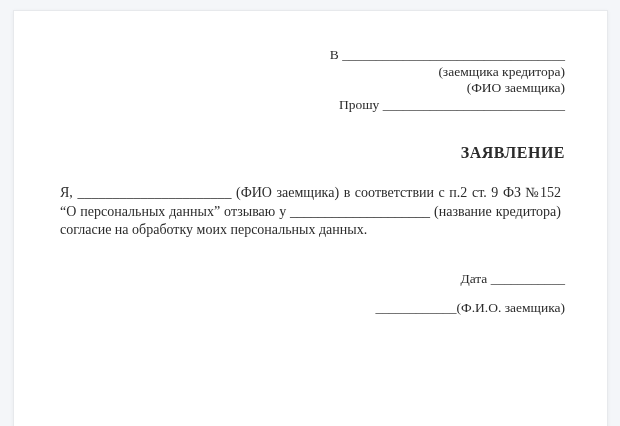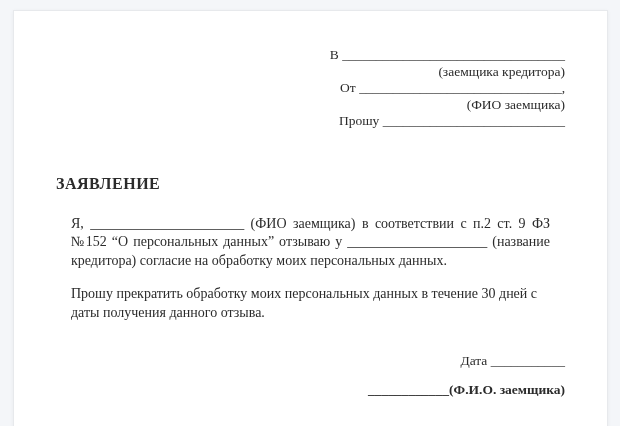--- a/index.html
+++ b/index.html
@@ -29,72 +29,69 @@
     box-shadow: 0 1px 4px rgba(0,0,0,0.05);
     padding: 36px 42px 0 42px;
   }
   .header-block {
     text-align: right;
     font-size: 13.5px;
     line-height: 16.5px;
     white-space: nowrap;
   }
   .title-block {
-    margin-top: 44px;
-    text-align: left;
+    margin-top: 30px;
+    text-align: right;
     font-weight: bold;
   }
   .heading {
     font-size: 16px;
     line-height: 19px;
     letter-spacing: 0.5px;
   }
   .subheading {
     font-size: 15px;
     line-height: 19px;
   }
   .body-block {
     margin-top: 22px;
     font-size: 14px;
     line-height: 18.5px;
   }
-  .body-block p { margin: 15px; }
+  .body-block p { margin: 4px; }
   .justified { text-align: justify; }
   .preline { white-space: pre-line; }
   .footer-block {
     font-size: 13.5px;
     line-height: 17px;
     text-align: right;
     white-space: nowrap;
   }
   .date-line { margin-top: 30px; }
-  .sign-line { margin-top: 12px; font-weight: bold; }
+  .sign-line { margin-top: 12px; }
 </style>
 </head>
 <body>
 
 <div class="canvas">
   <div class="sheet">
 
     <div class="header-block">
       <div><span>В</span> <span>_________________________________</span></div>
       <div>(заемщика кредитора)</div>
-      <div><span>От</span> <span>______________________________</span><span>,</span></div>
       <div>(ФИО заемщика)</div>
       <div><span>Прошу</span> <span>___________________________</span></div>
     </div>
 
     <div class="title-block">
       <div class="heading">ЗАЯВЛЕНИЕ</div>
     </div>
 
     <div class="body-block">
       <p class="justified">Я, ______________________ (ФИО заемщика) в соответствии с п.2 ст. 9 ФЗ №152 “О персональных данных” отзываю у ____________________ (название кредитора) согласие на обработку моих персональных данных.</p>
-      <p class="preline">Прошу прекратить обработку моих персональных данных в течение 30 дней с
-даты получения данного отзыва.</p>
     </div>
 
     <div class="footer-block">
       <div class="date-line"><span>Дата</span> <span>___________</span></div>
       <div class="sign-line"><span>____________</span><span>(Ф.И.О. заемщика)</span></div>
     </div>
 
   </div>
 </div>
 

